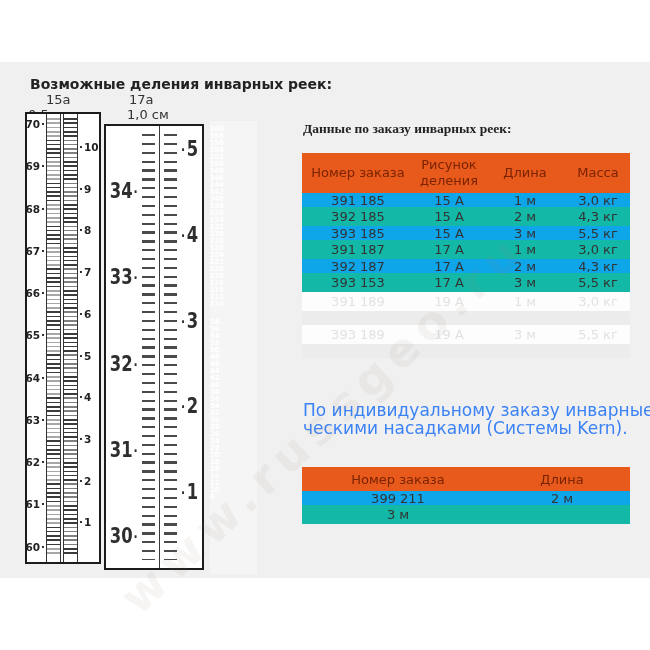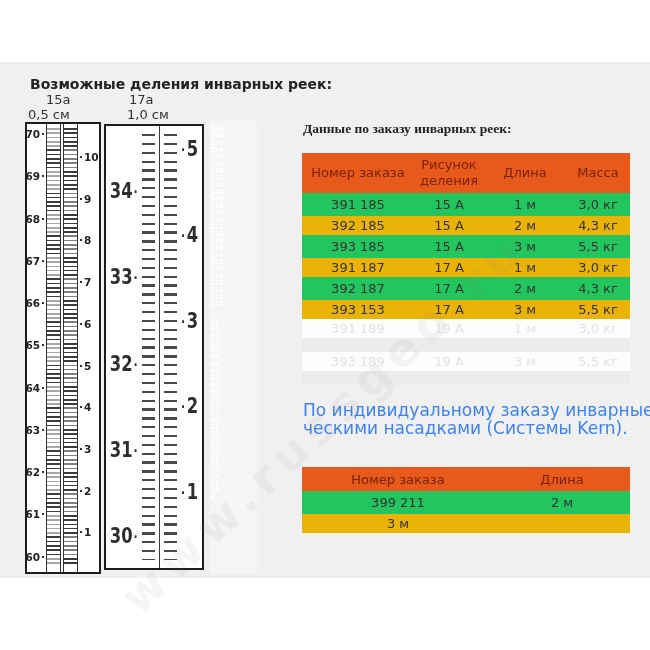--- a/index.html
+++ b/index.html
@@ -10,21 +10,21 @@
   .heading-left{position:absolute;left:30px;top:76px;font-size:14px;font-weight:bold;color:#222;margin:0;}
   .heading-right{position:absolute;left:303px;top:121px;font-size:13.5px;font-weight:bold;color:#222;margin:0;font-family:Liberation Serif, serif;}
 
   .ruler-label{position:absolute;font-size:13px;color:#333;}
   #lbl-15a{left:46px;top:92px;}
   #lbl-05{left:28px;top:107px;}
   #lbl-17a{left:129px;top:92px;}
   #lbl-10{left:127px;top:107px;}
 
   
-  .ruler1{position:absolute;left:25px;top:122px;width:76px;height:452px;background:#fff;
+  .ruler1{position:absolute;left:25px;top:112px;width:76px;height:452px;background:#fff;
           border:2px solid #1c1c1c;box-sizing:border-box;display:flex;}
   .r1-numL{width:19px;display:flex;flex-direction:column;justify-content:space-between;
            align-items:flex-end;padding:5px 1px 10px 0;box-sizing:border-box;
            font-size:10.5px;font-weight:bold;color:#222;line-height:1;}
   .r1-numL>div::after{content:"\00b7";margin-left:1px;}
   .r1-numR{width:17px;display:flex;flex-direction:column;justify-content:space-between;
            align-items:flex-start;padding:28px 0 34px 1px;box-sizing:border-box;
            font-size:10.5px;font-weight:bold;color:#222;line-height:1;}
   .r1-numR>div::before{content:"\00b7";margin-right:1px;}
   .tickcol{width:15px;box-sizing:border-box;border-left:1.5px solid #333;border-right:1.5px solid #333;
@@ -72,22 +72,22 @@
   #order-table{left:302px;top:153px;}
   #tel-table{left:302px;top:467px;}
   .t-row{display:grid;align-items:center;}
   #order-table .t-row{grid-template-columns:106px 76px 76px 70px;}
   #tel-table .t-row{grid-template-columns:186px 142px;}
   .t-cell{padding-left:6px;font-size:13px;white-space:pre;}
   .t-head{background:#e85a1c;color:#7a2300;font-weight:normal;}
   #order-table .t-head{height:40px;}
   #order-table .t-head .t-cell{white-space:normal;line-height:16px;padding-top:0;}
   #tel-table .t-head{height:24px;}
-  .t-row.white{background:#22c55e;height:23px;}
-  .t-row.gray{background:#eab308;height:19px;}
+  .t-row.white{background:#0ea5e9;height:14px;}
+  .t-row.gray{background:#14b8a6;height:19px;}
   .t-row.faded{background:#fdfdfd;height:19px;color:#e2e2e2;}
   .t-row.empty{background:#ececec;height:14px;}
 
   .note{position:absolute;left:303px;top:402px;width:310px;}
   .note-line{font-size:17px;line-height:17.5px;color:#3b82f6;white-space:pre;}
 
   .watermark{position:absolute;left:110px;top:585px;transform:rotate(-43deg);transform-origin:0 0;
              font-size:46px;font-weight:bold;letter-spacing:8px;color:rgba(158,128,112,0.08);
              white-space:nowrap;pointer-events:none;}
 </style>

